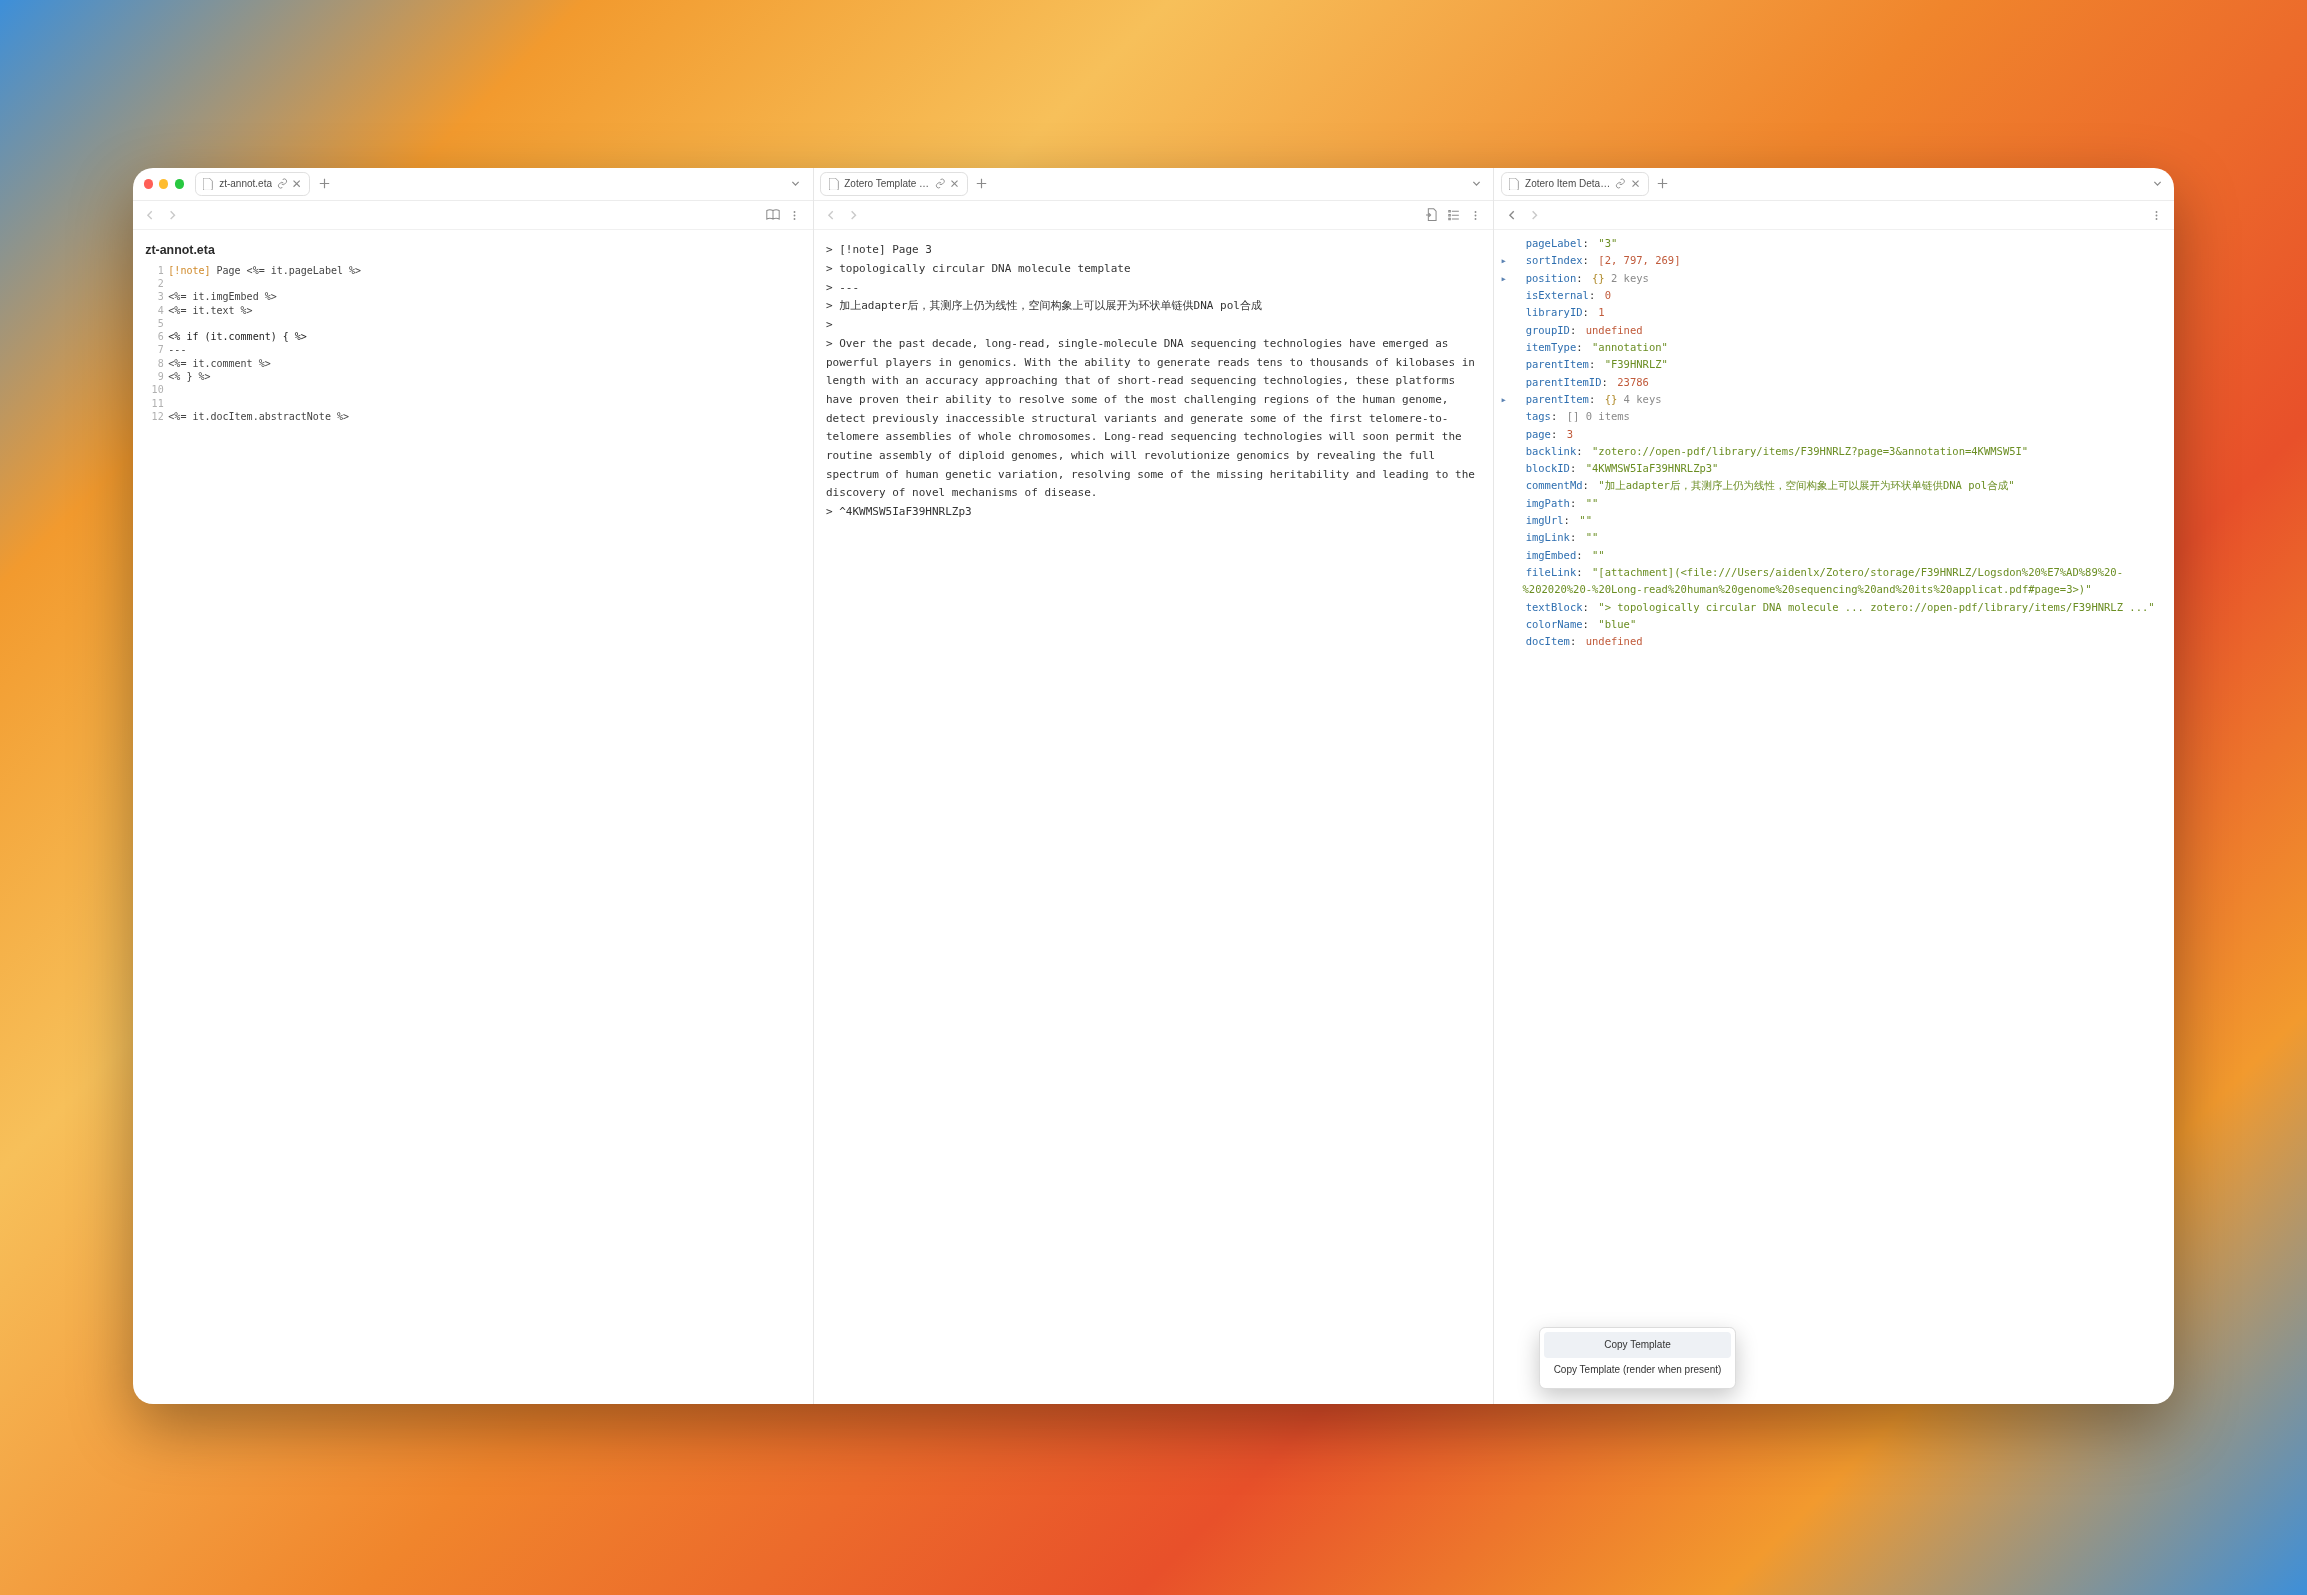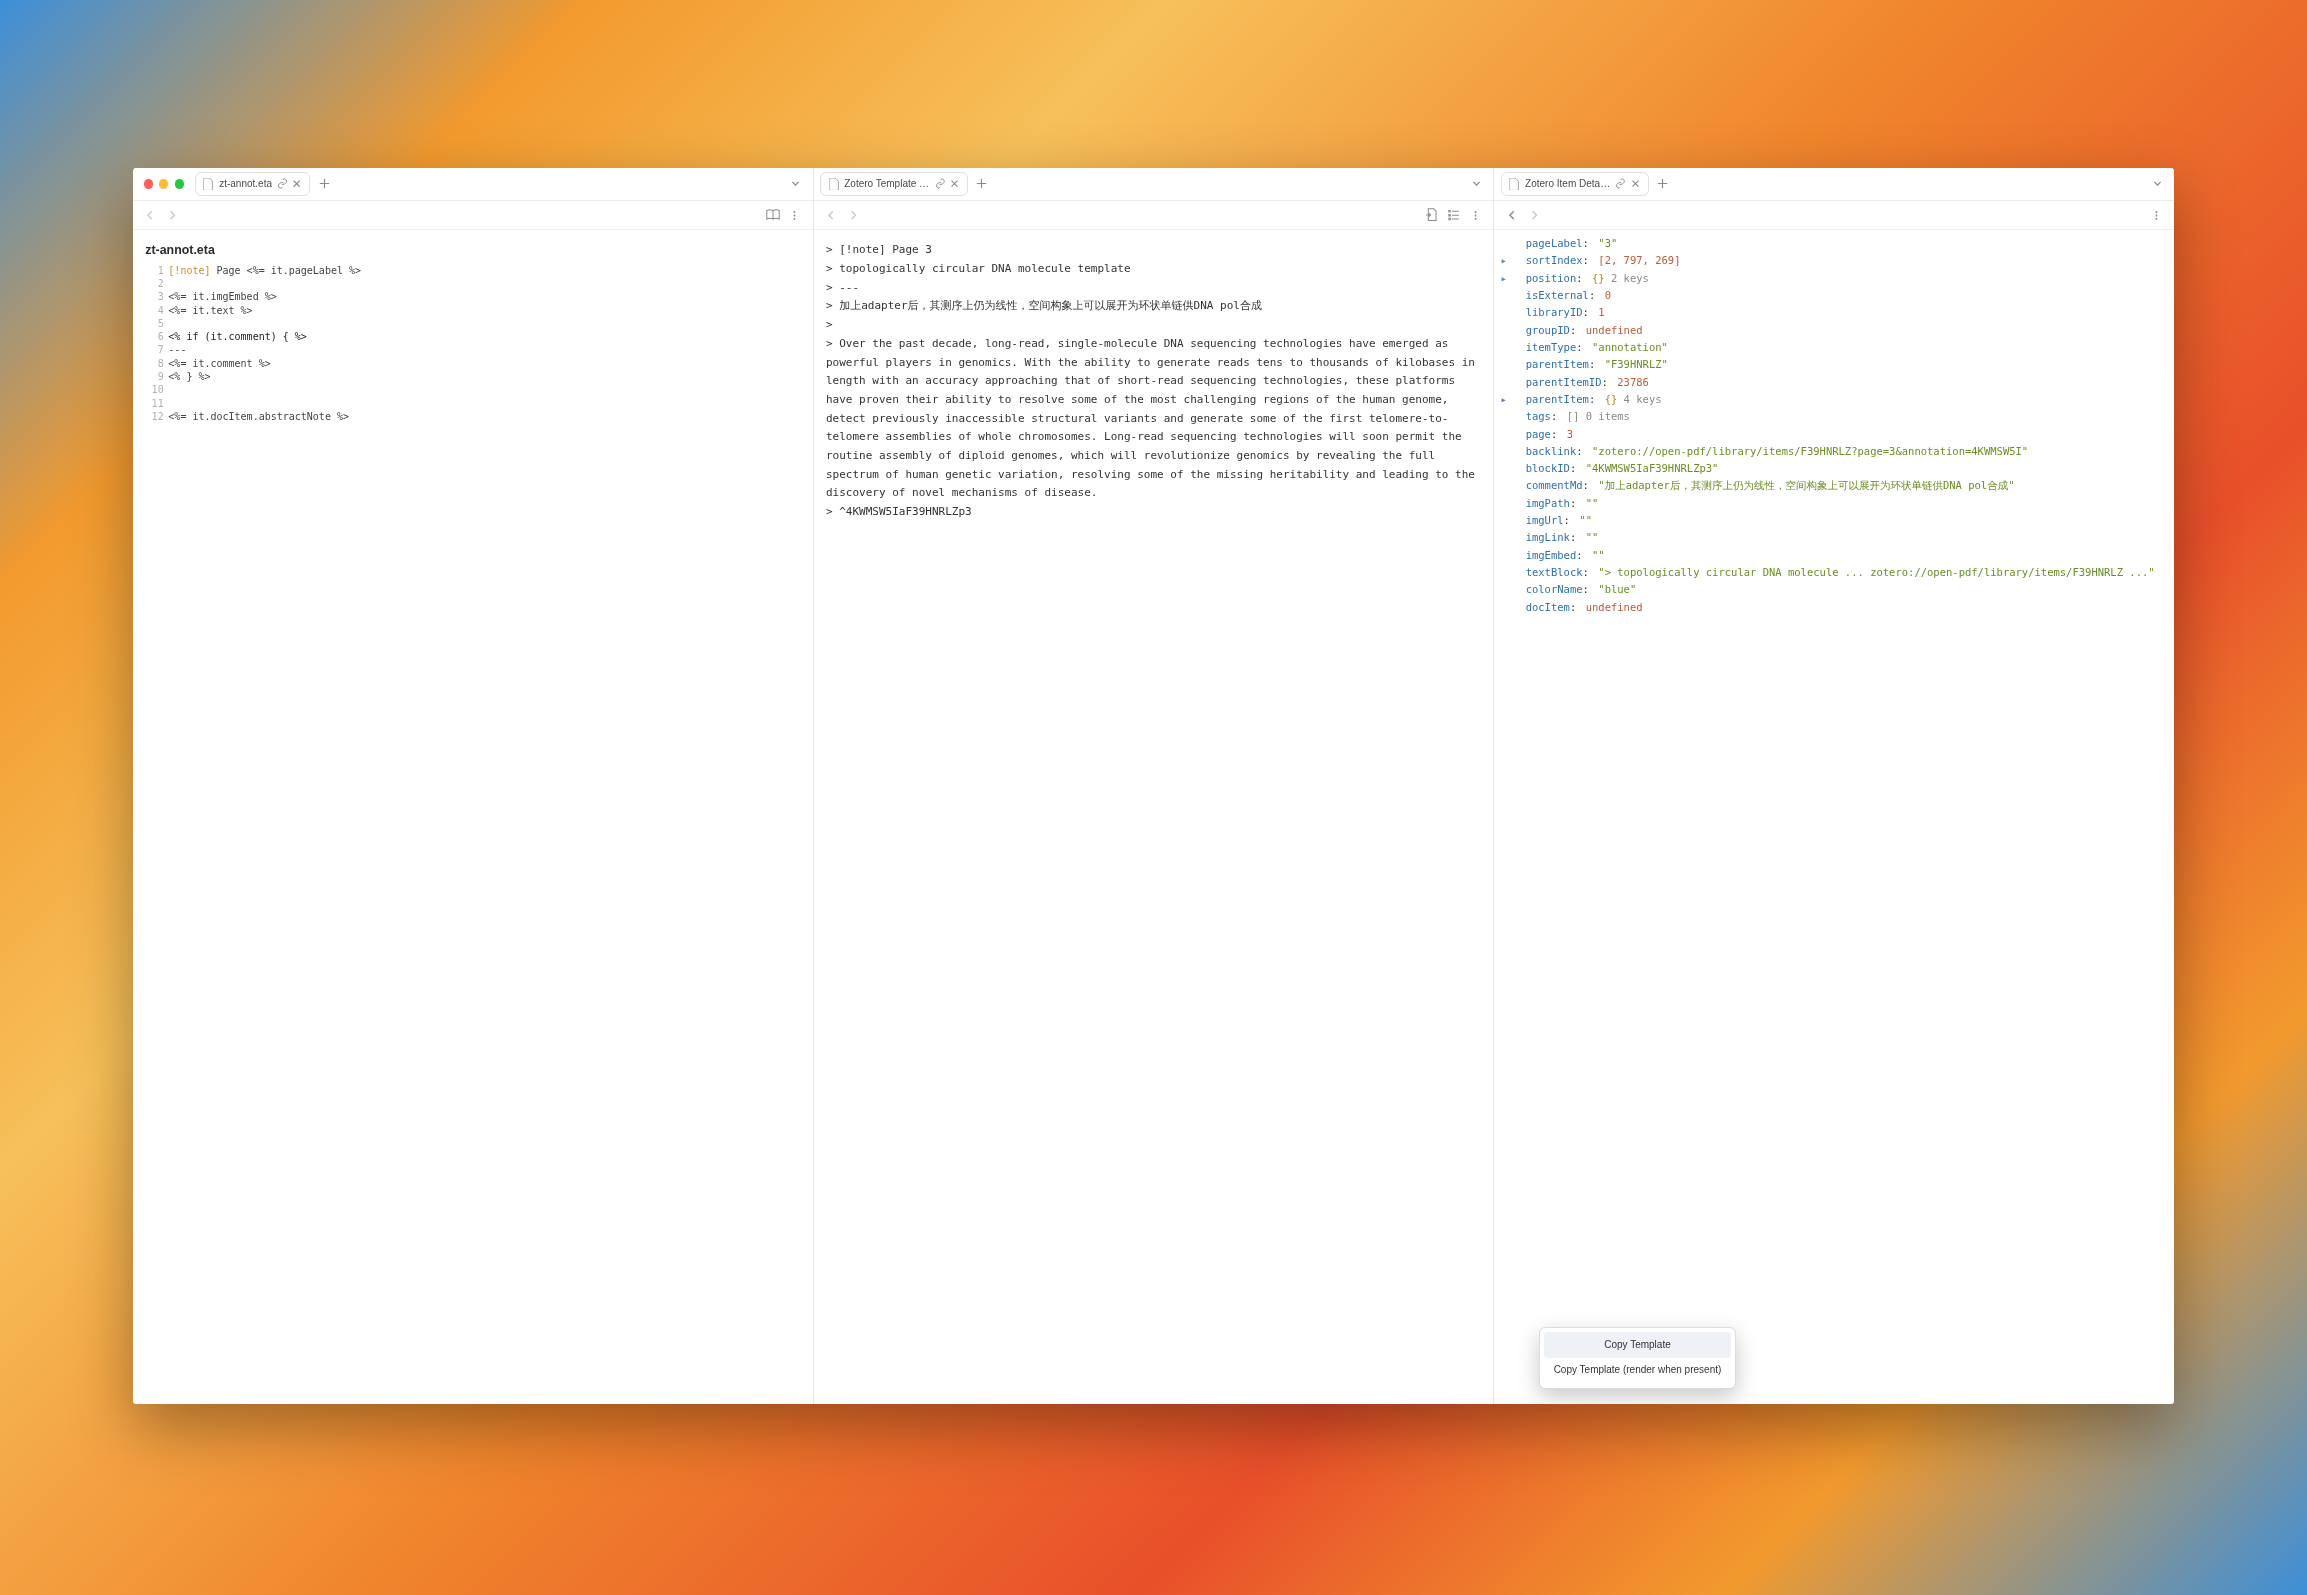--- a/index.html
+++ b/index.html
@@ -9,21 +9,21 @@
     font-family: -apple-system, BlinkMacSystemFont, "Segoe UI", Helvetica, Arial, sans-serif;
     display: flex;
     align-items: center;
     justify-content: center;
     overflow: hidden;
   }
   .window {
     width: 88.5%;
     height: 77.5%;
     background: #fff;
-    border-radius: 3px;
+    border-radius: 20px;
     box-shadow: 0 23px 62px rgba(0,0,0,0.35);
     display: flex;
     overflow: hidden;
     margin-top: -1%;
   }
   .pane {
     flex: 1 1 0;
     display: flex;
     flex-direction: column;
     border-right: 0.8px solid #e6e6e6;
@@ -390,20 +390,21 @@
         <span class="kv"><span class="tri">▸</span> <span class="key">parentItem</span><span class="colon">:</span> <span class="brace">{}</span> <span class="meta">4 keys</span></span>
         <span class="kv"><span class="tri"></span> <span class="key">tags</span><span class="colon">:</span> <span class="arr">[]</span> <span class="meta">0 items</span></span>
         <span class="kv"><span class="tri"></span> <span class="key">page</span><span class="colon">:</span> <span class="num">3</span></span>
         <span class="kv"><span class="tri"></span> <span class="key">backlink</span><span class="colon">:</span> <span class="str">"zotero://open-pdf/library/items/F39HNRLZ?page=3&amp;annotation=4KWMSW5I"</span></span>
         <span class="kv"><span class="tri"></span> <span class="key">blockID</span><span class="colon">:</span> <span class="str">"4KWMSW5IaF39HNRLZp3"</span></span>
         <span class="kv"><span class="tri"></span> <span class="key">commentMd</span><span class="colon">:</span> <span class="str">"加上adapter后，其测序上仍为线性，空间构象上可以展开为环状单链供DNA pol合成"</span></span>
         <span class="kv"><span class="tri"></span> <span class="key">imgPath</span><span class="colon">:</span> <span class="str">""</span></span>
         <span class="kv"><span class="tri"></span> <span class="key">imgUrl</span><span class="colon">:</span> <span class="str">""</span></span>
         <span class="kv"><span class="tri"></span> <span class="key">imgLink</span><span class="colon">:</span> <span class="str">""</span></span>
         <span class="kv"><span class="tri"></span> <span class="key">imgEmbed</span><span class="colon">:</span> <span class="str">""</span></span>
+        <span class="kv"><span class="tri"></span> <span class="key">fileLink</span><span class="colon">:</span> <span class="str">"[attachment](&lt;file:///Users/aidenlx/Zotero/storage/F39HNRLZ/Logsdon%20%E7%AD%89%20-%202020%20-%20Long-read%20human%20genome%20sequencing%20and%20its%20applicat.pdf#page=3&gt;)"</span></span>
         <span class="kv"><span class="tri"></span> <span class="key">textBlock</span><span class="colon">:</span> <span class="str">"&gt; topologically circular DNA molecule ... zotero://open-pdf/library/items/F39HNRLZ ..."</span></span>
         <span class="kv"><span class="tri"></span> <span class="key">colorName</span><span class="colon">:</span> <span class="str">"blue"</span></span>
         <span class="kv"><span class="tri"></span> <span class="key">docItem</span><span class="colon">:</span> <span class="undef">undefined</span></span>
         <div class="ctxmenu" id="ctxmenu">
           <div class="ctxitem selected">Copy Template</div>
           <div class="ctxitem">Copy Template (render when present)</div>
         </div>
     </div>
   </div>
 

